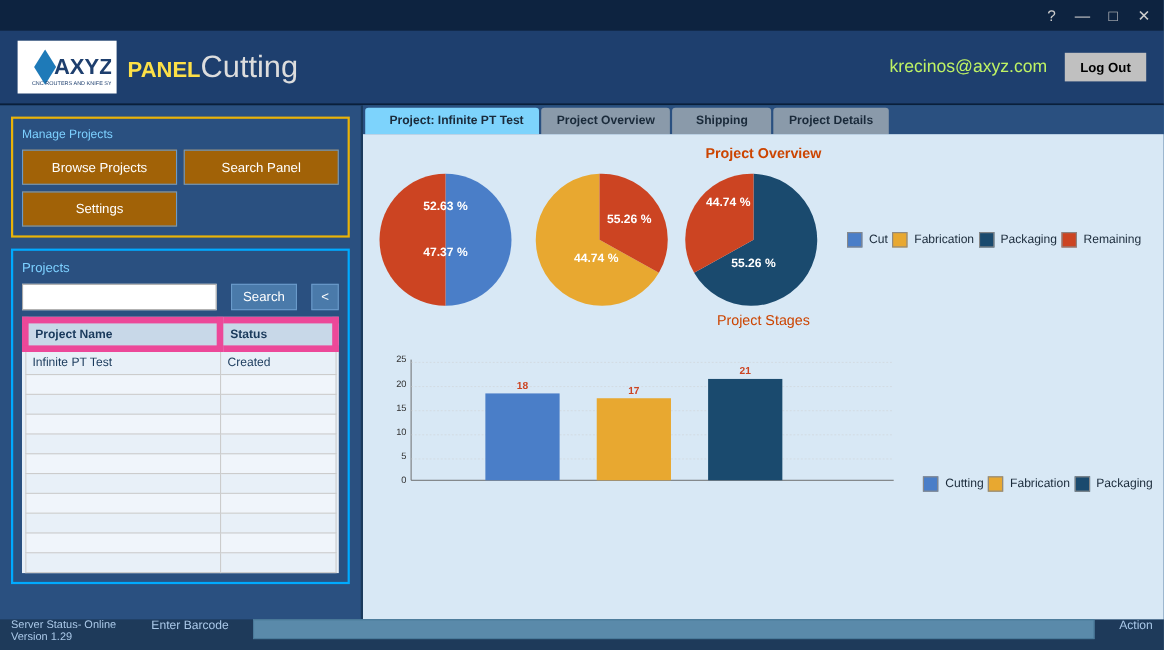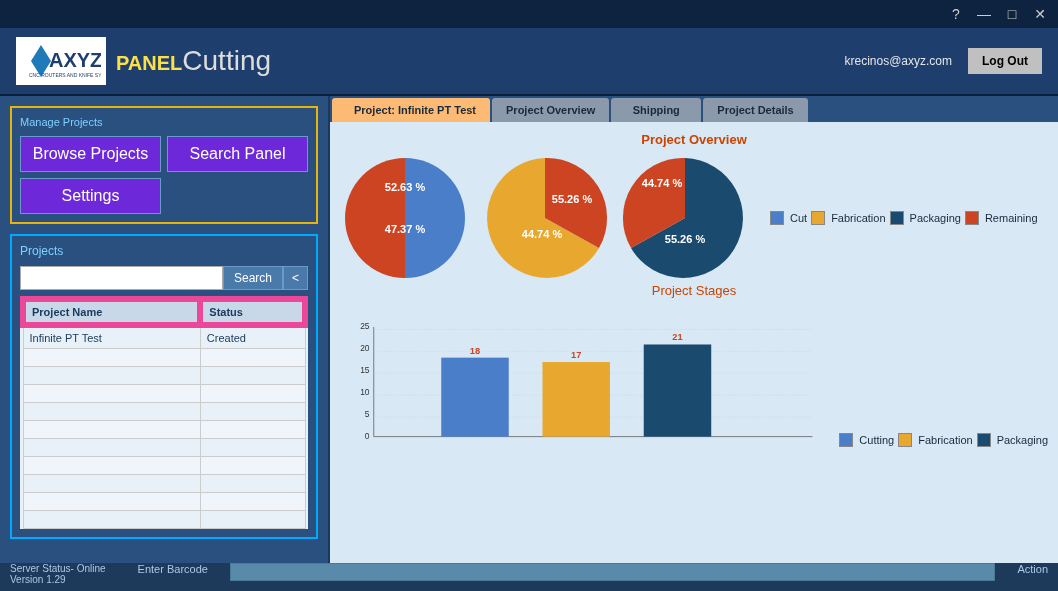--- a/index.html
+++ b/index.html
@@ -56,22 +56,22 @@
       justify-content: center;
       flex-direction: column;
     }
     .header-right {
       margin-left: auto;
       display: flex;
       align-items: center;
       gap: 16px;
     }
     .user-email {
-      color: #e5e5e5;
-      font-size: 12px;
+      color: #bef264;
+      font-size: 16px;
     }
     .logout-btn {
       background: #c0c0c0;
       color: #000;
       border: none;
       padding: 6px 14px;
       cursor: pointer;
       font-size: 12px;
       font-weight: bold;
     }
@@ -100,41 +100,41 @@
       color: #7dd0ff;
       font-size: 11px;
       margin-bottom: 8px;
     }
     .btn-grid {
       display: grid;
       grid-template-columns: 1fr 1fr;
       gap: 6px;
     }
     .sidebar-btn {
-      background: #6d28d9;
+      background: #a16207;
       color: #fff;
       border: 1px solid #6a9aca;
       padding: 8px 6px;
       cursor: pointer;
-      font-size: 16px;
+      font-size: 12px;
       text-align: center;
     }
 
     .projects-box {
       border: 2px solid #00aaff;
       padding: 8px;
     }
     .projects-title {
       color: #7dd0ff;
       font-size: 12px;
       margin-bottom: 8px;
     }
     .search-row {
       display: flex;
-      gap: 0;
+      gap: 13px;
       margin-bottom: 6px;
     }
     .search-input {
       flex: 1;
       background: #fff;
       color: #000;
       border: 1px solid #aaa;
       padding: 4px;
       font-size: 12px;
     }
@@ -196,21 +196,21 @@
       padding: 6px 14px;
       cursor: pointer;
       font-size: 11px;
       border-top-left-radius: 3px;
       border-top-right-radius: 3px;
       min-width: 90px;
       text-align: center;
       font-weight: bold;
     }
     .tab.active {
-      background: #fdba74;
+      background: #7dd3fc;
       padding-left: 22px;
     }
 
     .chart-area {
       flex: 1;
       background: #d8e8f5;
       padding: 10px;
       overflow: hidden;
       display: flex;
       flex-direction: column;

